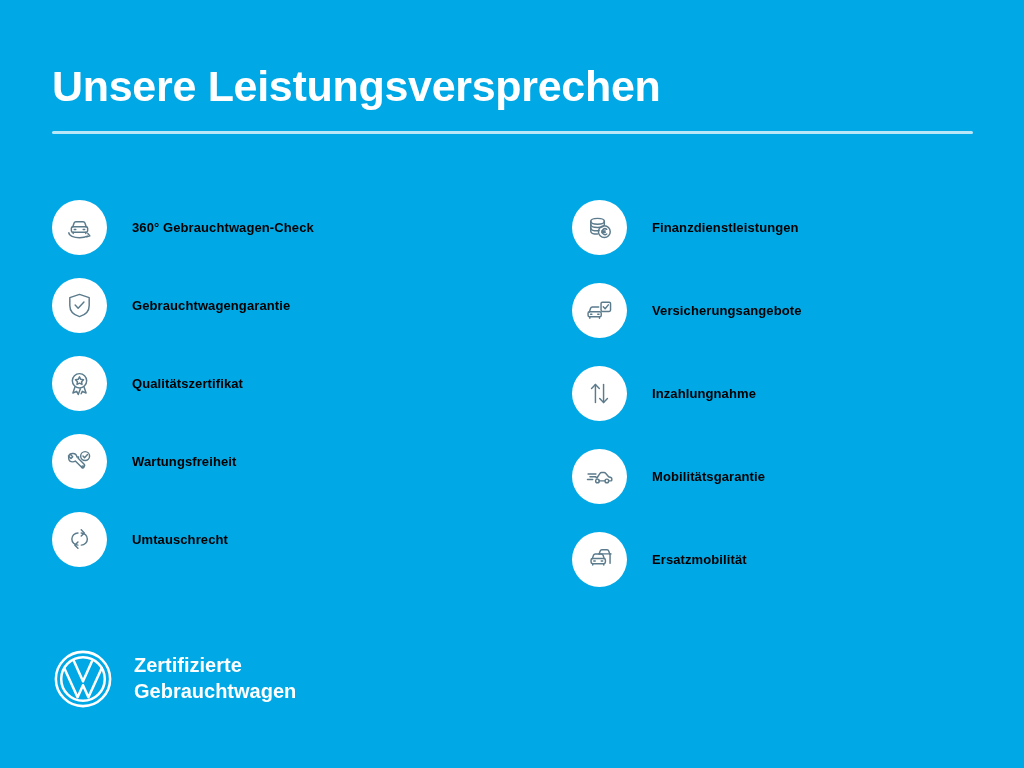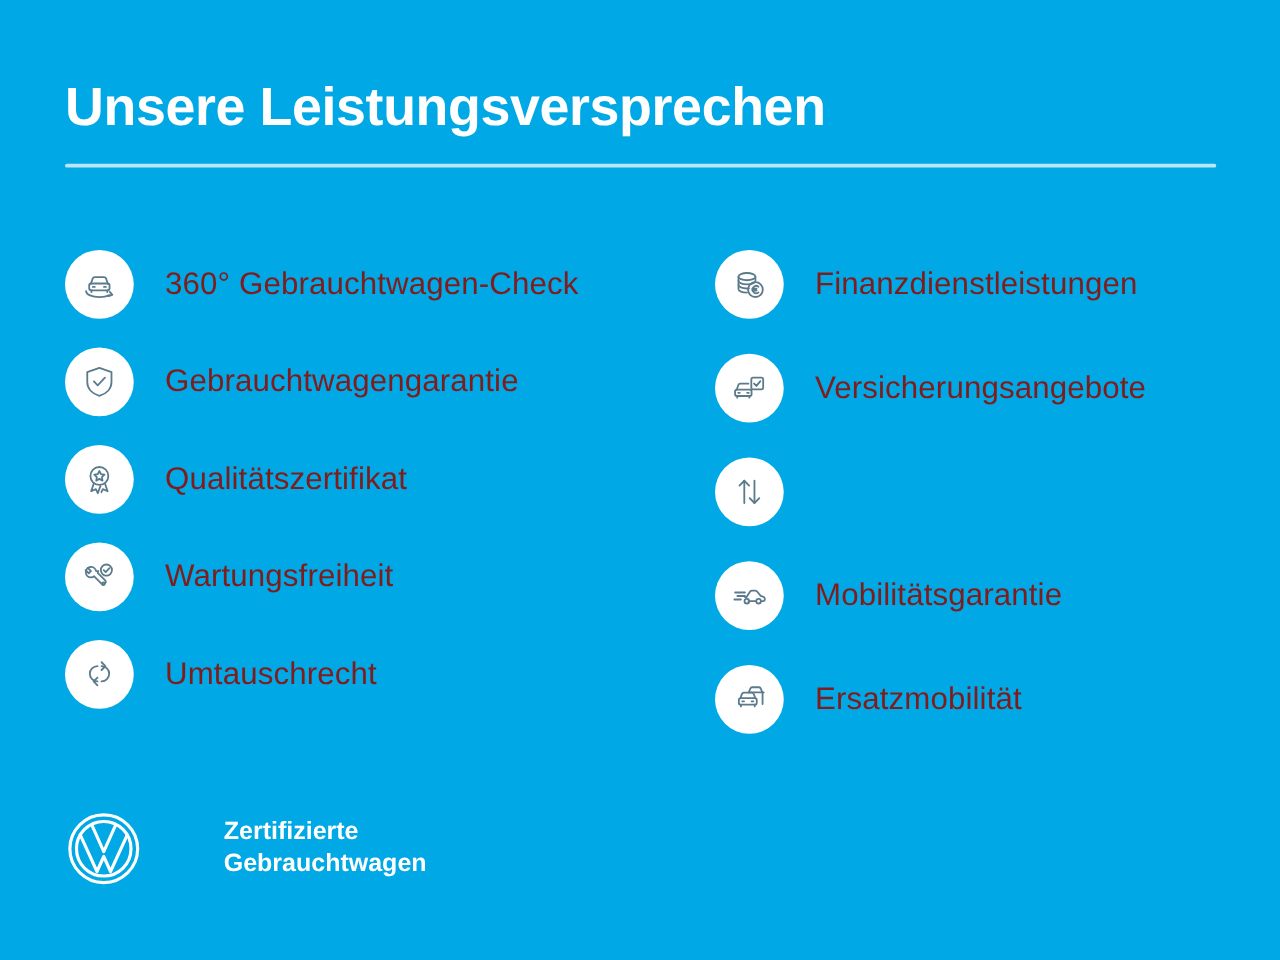--- a/index.html
+++ b/index.html
@@ -90,23 +90,23 @@
   }
 
   .promise-badge svg {
     width: 31px;
     height: 31px;
     display: block;
   }
 
   .promise-label {
     margin-left: 25px;
-    font-size: 25px;
-    font-weight: normal;
-    color: #7f1d1d;
+    font-size: 13px;
+    font-weight: bold;
+    color: #000000;
     letter-spacing: 0.1px;
     white-space: nowrap;
   }
 
   
   .brand {
     position: absolute;
     left: 52px;
     top: 648px;
     display: flex;
@@ -129,21 +129,20 @@
     margin-left: 20px;
     color: #ffffff;
     font-size: 20px;
     font-weight: bold;
     line-height: 1.28;
     white-space: nowrap;
   }
 
   .brand-text .line {
     display: block;
-    margin-left: 45px;
   }
 </style>
 </head>
 <body>
 
 <div class="page">
 
   <div class="header">
     <div class="page-title">Unsere Leistungsversprechen</div>
     <div class="title-divider"></div>
@@ -249,20 +248,21 @@
 
       <div class="promise-row">
         <div class="promise-badge">
           <svg viewBox="0 0 32 32" fill="none" stroke="#5b7b8c" stroke-width="1.5" stroke-linecap="round" stroke-linejoin="round">
             <path d="M11.8 25.2V6.8"></path>
             <path d="M7.8 10.8l4-4 4 4"></path>
             <path d="M20.2 6.8v18.4"></path>
             <path d="M24.2 21.2l-4 4-4-4"></path>
           </svg>
         </div>
+        <div class="promise-label">Inzahlungnahme</div>
       </div>
 
       <div class="promise-row">
         <div class="promise-badge">
           <svg viewBox="0 0 32 32" fill="none" stroke="#5b7b8c" stroke-width="1.5" stroke-linecap="round" stroke-linejoin="round">
             <path d="M13.5 17.3l3-4.5a2 2 0 0 1 1.7-.9h2.6a2 2 0 0 1 1.5.7l3.1 3.6 2.3.8a1.5 1.5 0 0 1 1 1.4v1.1a1 1 0 0 1-1 1h-1.6"></path>
             <path d="M21.6 20.5h-6.4"></path>
             <path d="M12.5 17.3h1"></path>
             <circle cx="13.9" cy="20.6" r="1.9"></circle>
             <circle cx="23.6" cy="20.6" r="1.9"></circle>

